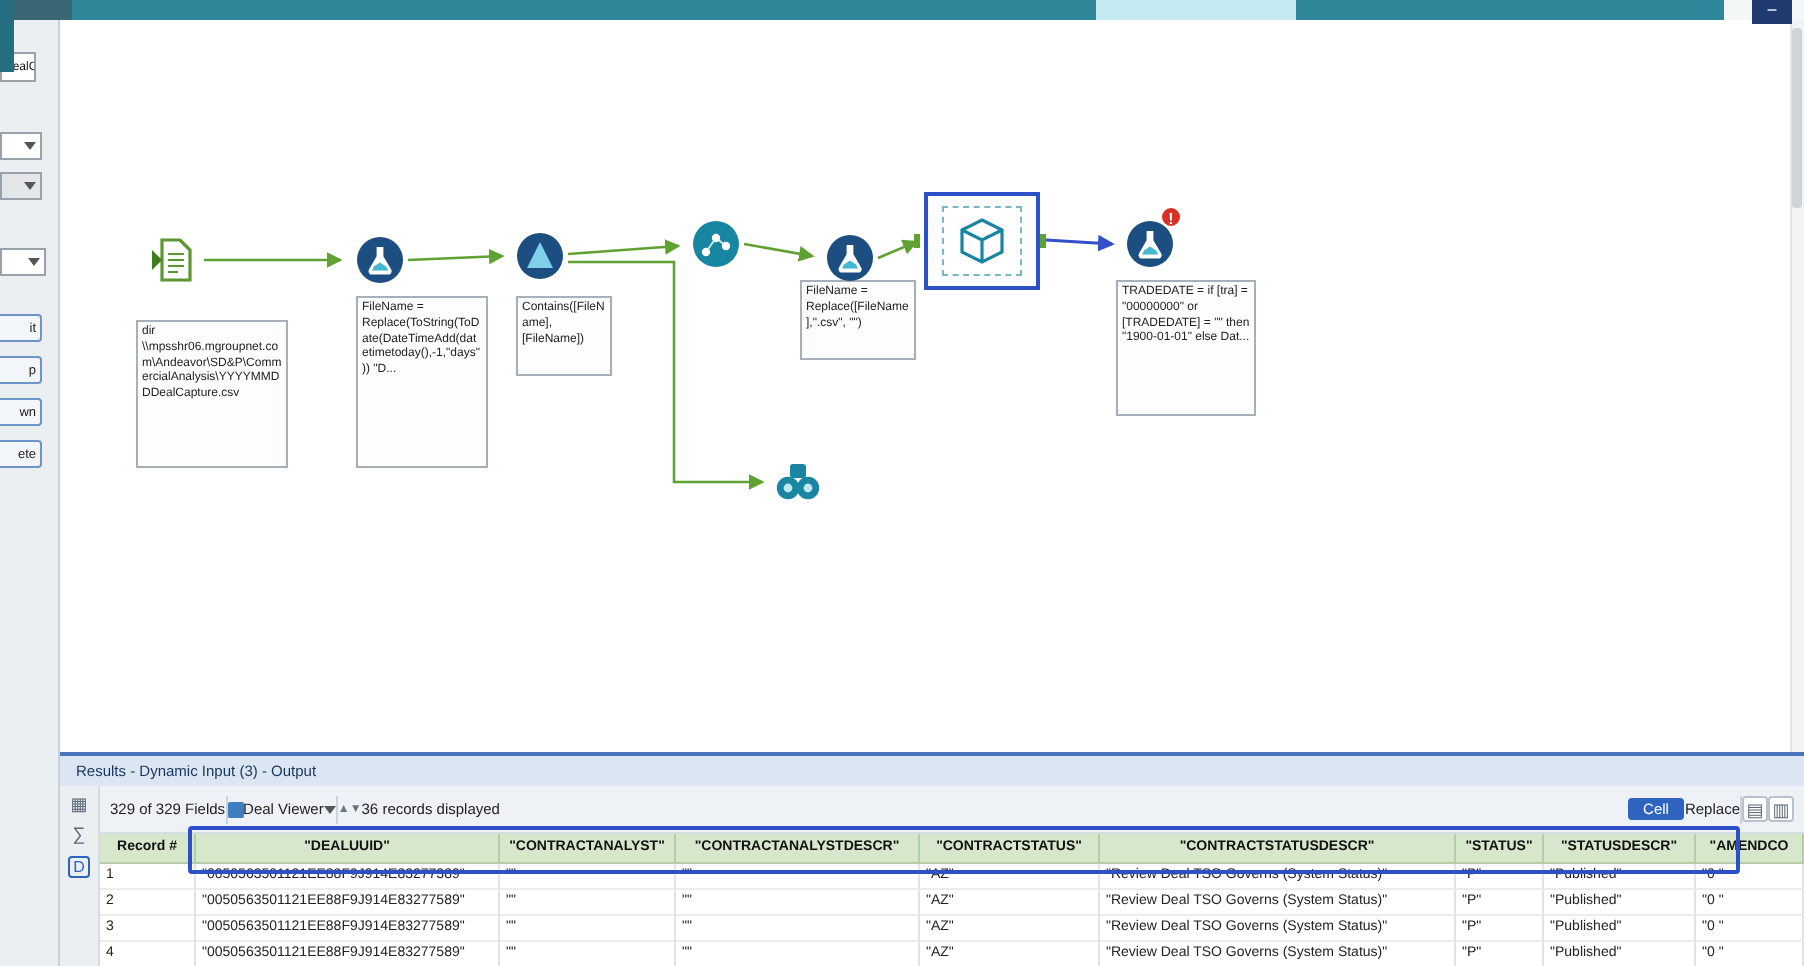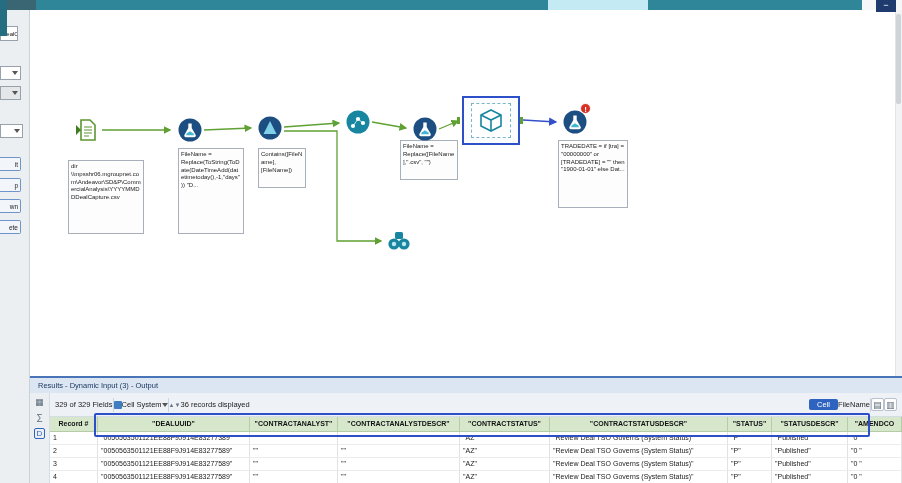--- a/index.html
+++ b/index.html
@@ -210,29 +210,29 @@
       </div>
   </div>
 
   <div class="results">
     <div class="res-header">Results - Dynamic Input (3) - Output</div>
 
     <div class="res-toolbar">
       <span>329 of 329 Fields</span>
       <span class="sep"></span>
       <span class="cv-icon"></span>
-      <span>Cell System</span>
+      <span>Deal Viewer</span>
       <span class="chev"></span>
       <span class="sep"></span>
       <span class="tb-arrow">▲</span>
       <span class="tb-arrow">▼</span>
       <span>36 records displayed</span>
       <span class="spacer"></span>
       <span class="data-btn">Cell</span>
-      <span class="meta-lbl">FileName</span>
+      <span class="meta-lbl">Replace</span>
       <span class="sep"></span>
       <span class="tb-ico">▤</span>
       <span class="tb-ico">▥</span>
     </div>
 
     <div class="icon-strip">
       <span class="strip-ico">▦</span>
       <span class="strip-ico">∑</span>
       <span class="strip-d">D</span>
     </div>

